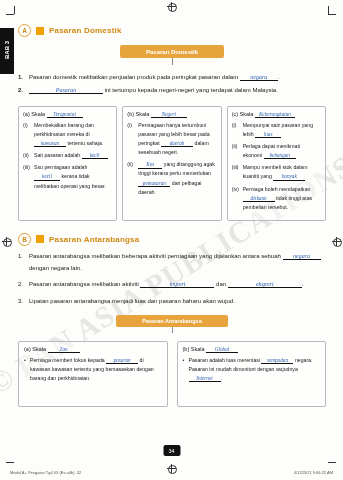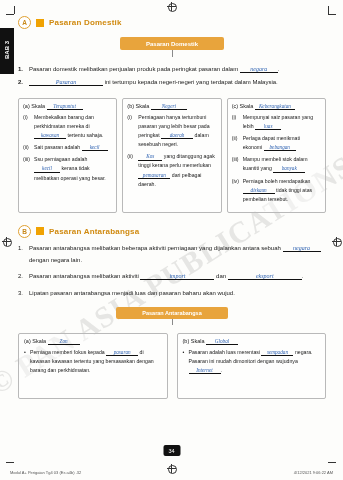--- a/index.html
+++ b/index.html
@@ -24,21 +24,21 @@
   .corner{position:absolute;background:#333;}
   
   .chaptertab{
     position:absolute;left:0;top:28px;width:14px;height:46px;background:#111;
   }
   .chaptertab span{
     display:block;color:#fff;font-size:6px;font-weight:bold;
     transform:rotate(-90deg);white-space:nowrap;
     position:absolute;left:-10px;top:19px;width:34px;text-align:center;
   }
-  .content{position:absolute;left:18px;top:16px;width:308px;}
+  .content{position:absolute;left:18px;top:24px;width:308px;}
   
   .sec-head{display:flex;align-items:center;gap:5px;}
   .circ{
     width:11px;height:11px;border:1px solid #e0a030;border-radius:50%;
     display:flex;align-items:center;justify-content:center;
     font-size:6.5px;font-weight:bold;color:#c8891a;background:#fff;
   }
   .sq{
     width:8px;height:8px;background:#f0a202;
   }

